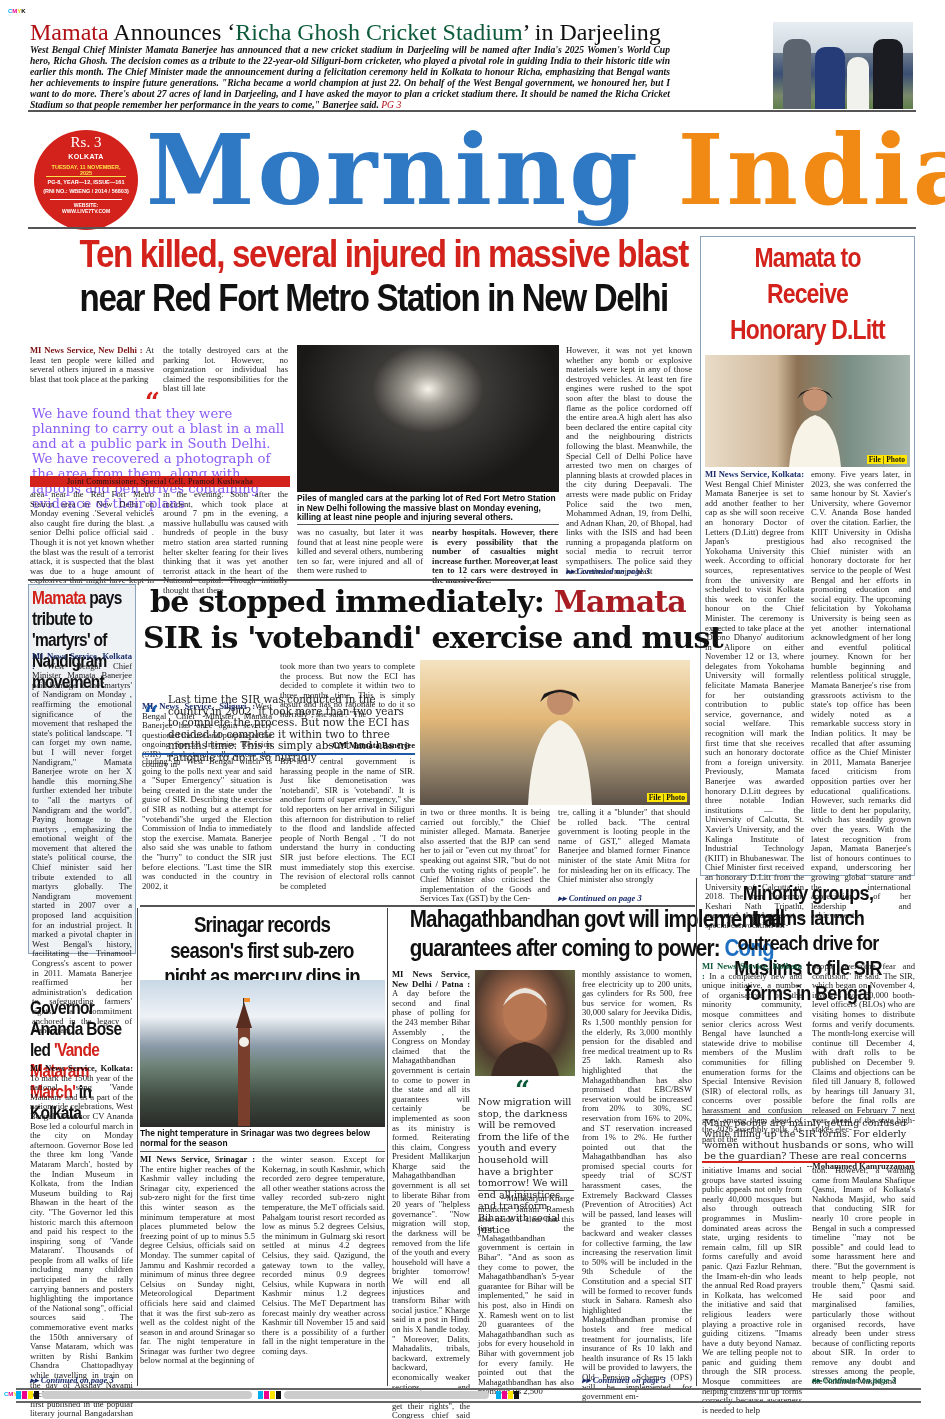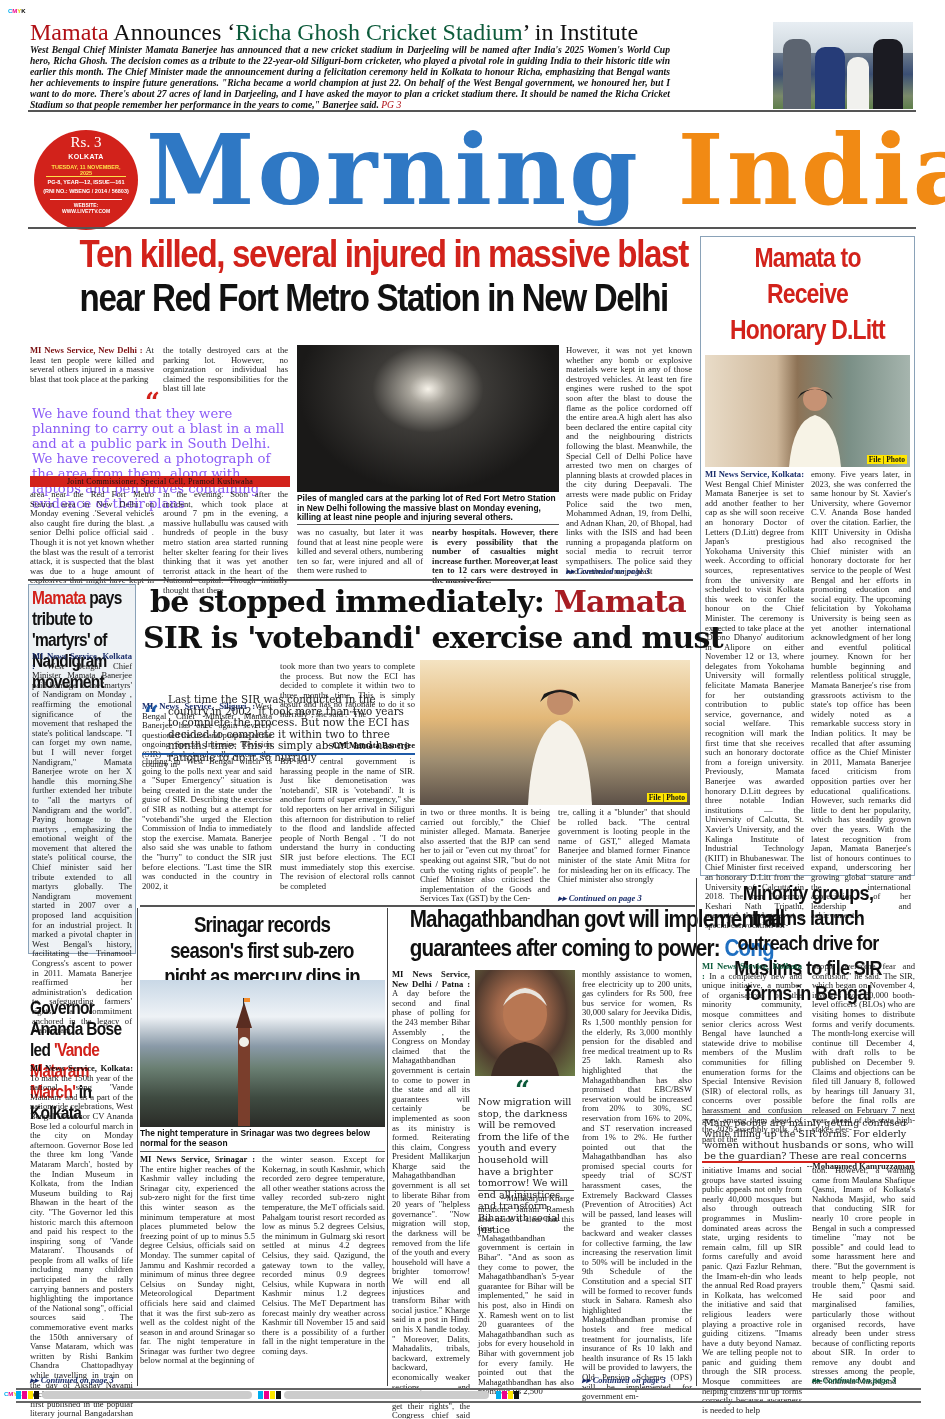--- a/index.html
+++ b/index.html
@@ -89,21 +89,21 @@
   .bottom-strip { left: 16px; top: 1390px; width: 905px; height: 10px; }
   .bar-grey { position: absolute; height: 8px; background: #ccc; border-radius: 4px; top: 1px; }
   .sw { position: absolute; top: 1px; width: 5px; height: 8px; }
 </style>
 </head>
 <body>
 
 <div class="abs cmyk" style="left:8px;top:8px;"><span class="c">C</span><span class="m">M</span><span class="y">Y</span><span class="k">K</span></div>
 
 <div class="abs top-headline">
-  <span class="red">Mamata</span><span> Announces ‘</span><span class="green">Richa Ghosh Cricket Stadium</span><span>’ in Institute</span>
+  <span class="red">Mamata</span><span> Announces ‘</span><span class="green">Richa Ghosh Cricket Stadium</span><span>’ in Darjeeling</span>
 </div>
 <div class="abs top-body">
   <span>West Bengal Chief Minister Mamata Banerjee has announced that a new cricket stadium in Darjeeling will be named after India's 2025 Women's World Cup hero, Richa Ghosh. The decision comes as a tribute to the 22-year-old Siliguri-born cricketer, who played a pivotal role in guiding India to their historic title win earlier this month. The Chief Minister made the announcement during a felicitation ceremony held in Kolkata to honour Richa, emphasizing that Bengal wants her achievements to inspire future generations. "Richa became a world champion at just 22. On behalf of the West Bengal government, we honoured her, but I want to do more. There's about 27 acres of land in Darjeeling, and I have asked the mayor to plan a cricket stadium there. It should be named the Richa Cricket Stadium so that people remember her performance in the years to come," Banerjee said.</span>
   <span class="pg">PG 3</span>
 </div>
 <div class="abs top-photo">
   <div class="p" style="left:10px;width:28px;height:70px;background:#5c6470;"></div>
   <div class="p" style="left:42px;width:30px;height:62px;background:#263c78;"></div>
   <div class="p" style="left:74px;width:22px;height:52px;background:#f1f1ee;"></div>
   <div class="p" style="left:100px;width:30px;height:70px;background:#1b1b22;"></div>

